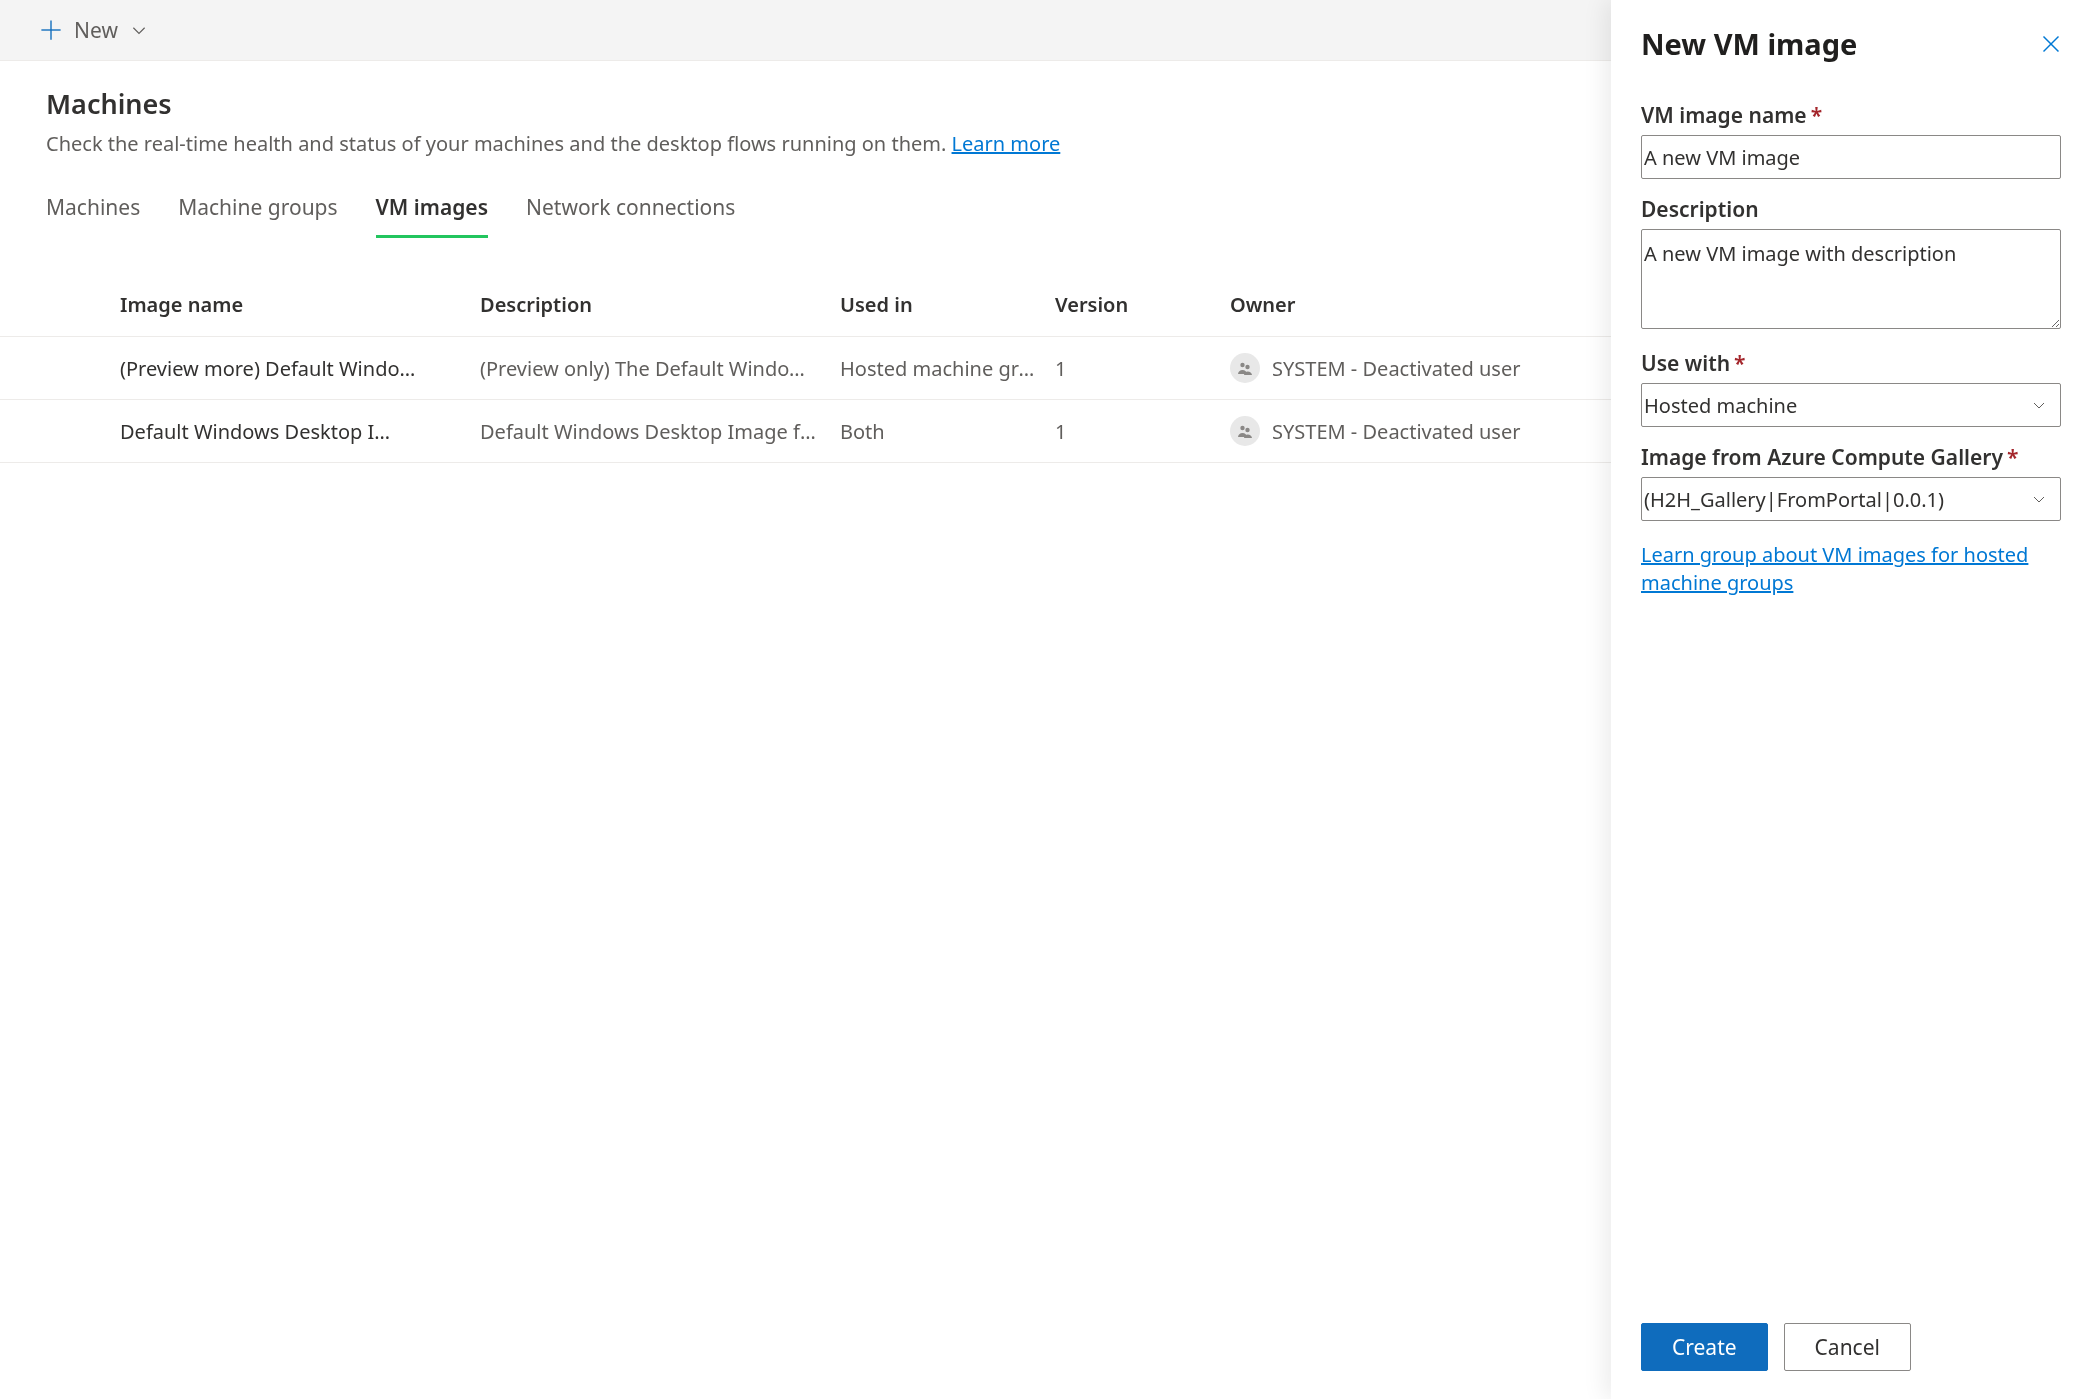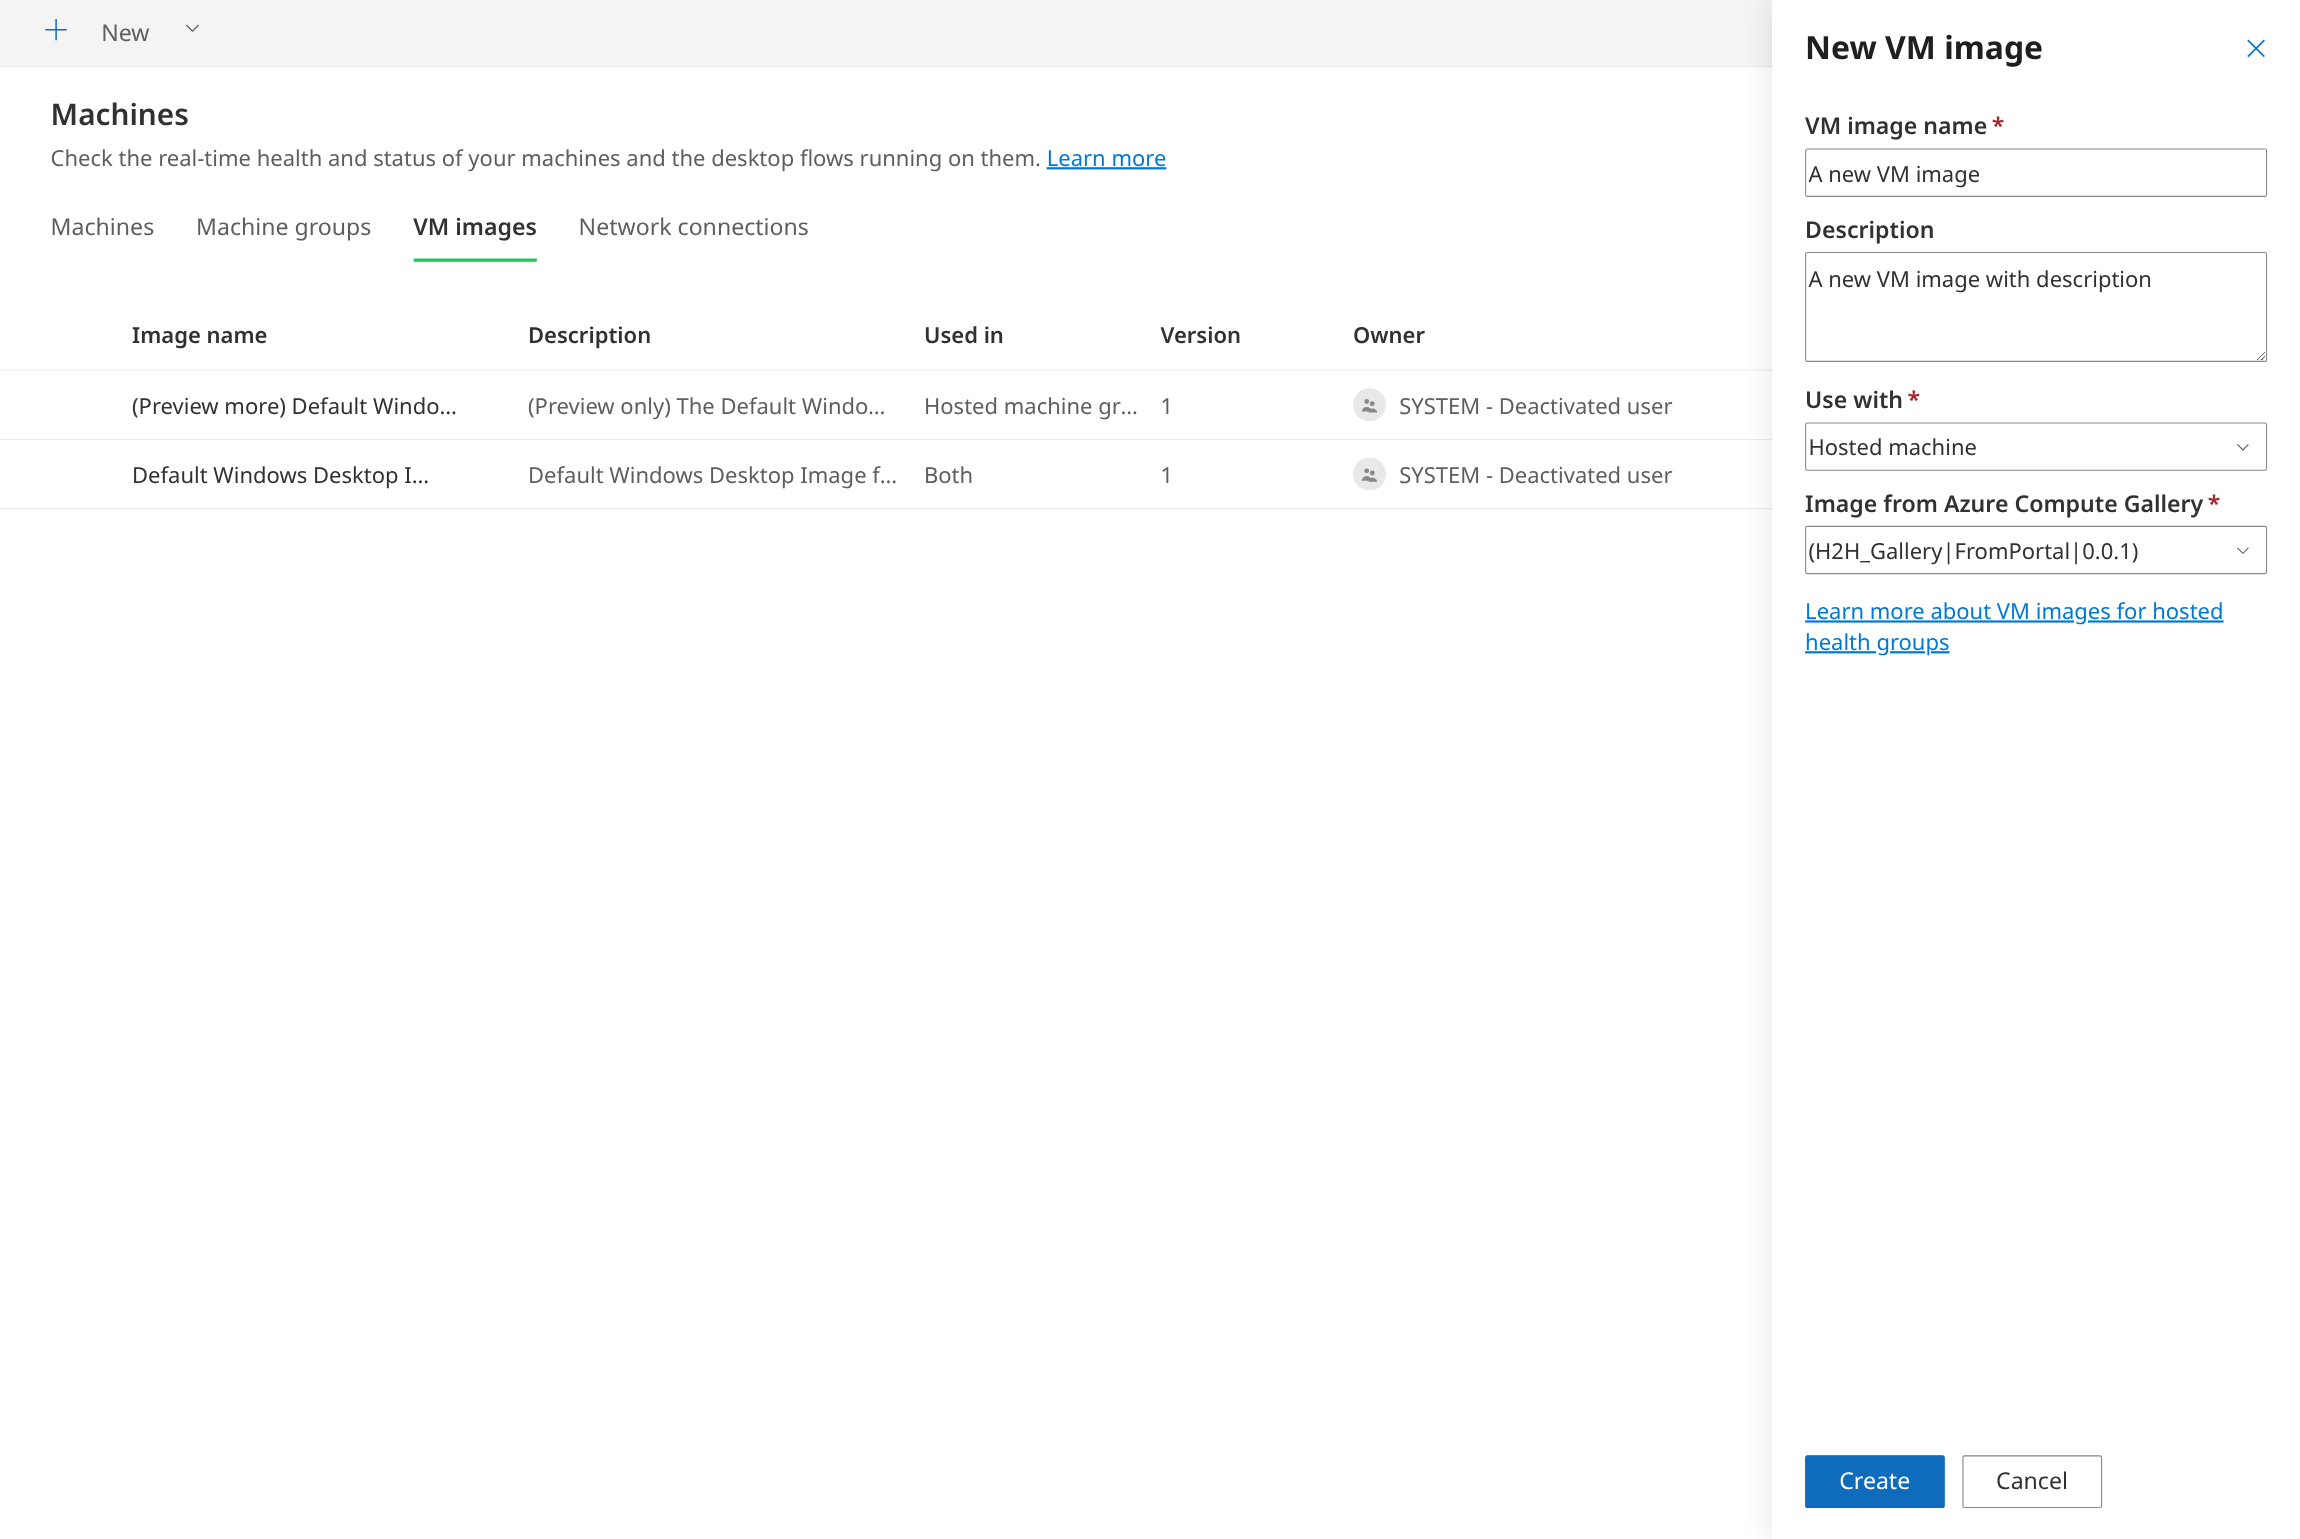--- a/index.html
+++ b/index.html
@@ -1,21 +1,21 @@
 <!DOCTYPE html>
 <html><head>
 <meta charset="utf-8">
 <style>
   *{box-sizing:border-box;margin:0;padding:0}
   body{font-family:"Segoe UI",system-ui,Arial,sans-serif;font-size:14px;color:#323130;background:#fff;overflow:hidden}
   .app{position:relative;width:2091px;height:1399px;background:#fff}
 
   
   .cmdbar{height:61px;background:#f4f4f4;border-bottom:1px solid #edebe9;display:flex;align-items:center;padding:0 40px;gap:14px}
-  .cmd-new{display:flex;align-items:flex-start;gap:30px;color:#605e5c;font-size:21px;font-weight:400;cursor:pointer}
+  .cmd-new{display:flex;align-items:center;gap:12px;color:#605e5c;font-size:21px;font-weight:400;cursor:pointer}
   .plus-ic svg{width:22px;height:22px;display:block}
   .chev-ic svg{width:18px;height:18px;display:block}
 
   
   .pagehdr{padding:24px 46px 10px 46px}
   .pagehdr h1{font-size:27px;font-weight:600;color:#323130;margin-bottom:8px}
   .pagehdr .subtitle{font-size:20px;color:#605e5c}
   .pagehdr .subtitle a{color:#0078d4;text-decoration:underline}
 
   
@@ -185,21 +185,21 @@
         <div class="select">
           <input type="text" readonly="" value="(H2H_Gallery|FromPortal|0.0.1)" style="">
           <span class="sel-chev">
             <svg viewBox="0 0 16 16" fill="none" stroke="#605e5c" stroke-width="1">
                 <polyline points="3,6 8,11 13,6"></polyline>
               </svg>
           </span>
         </div>
       </div>
 
-      <a href="#" class="panel-link">Learn more about VM images for hosted health groups</a>
+      <a href="#" class="panel-link">Learn group about VM images for hosted machine groups</a>
 
     </div>
 
     <div class="panel-ftr">
       <button class="btn btn-primary">Create</button>
       <button class="btn btn-secondary">Cancel</button>
     </div>
   </div>
 
 </div>

